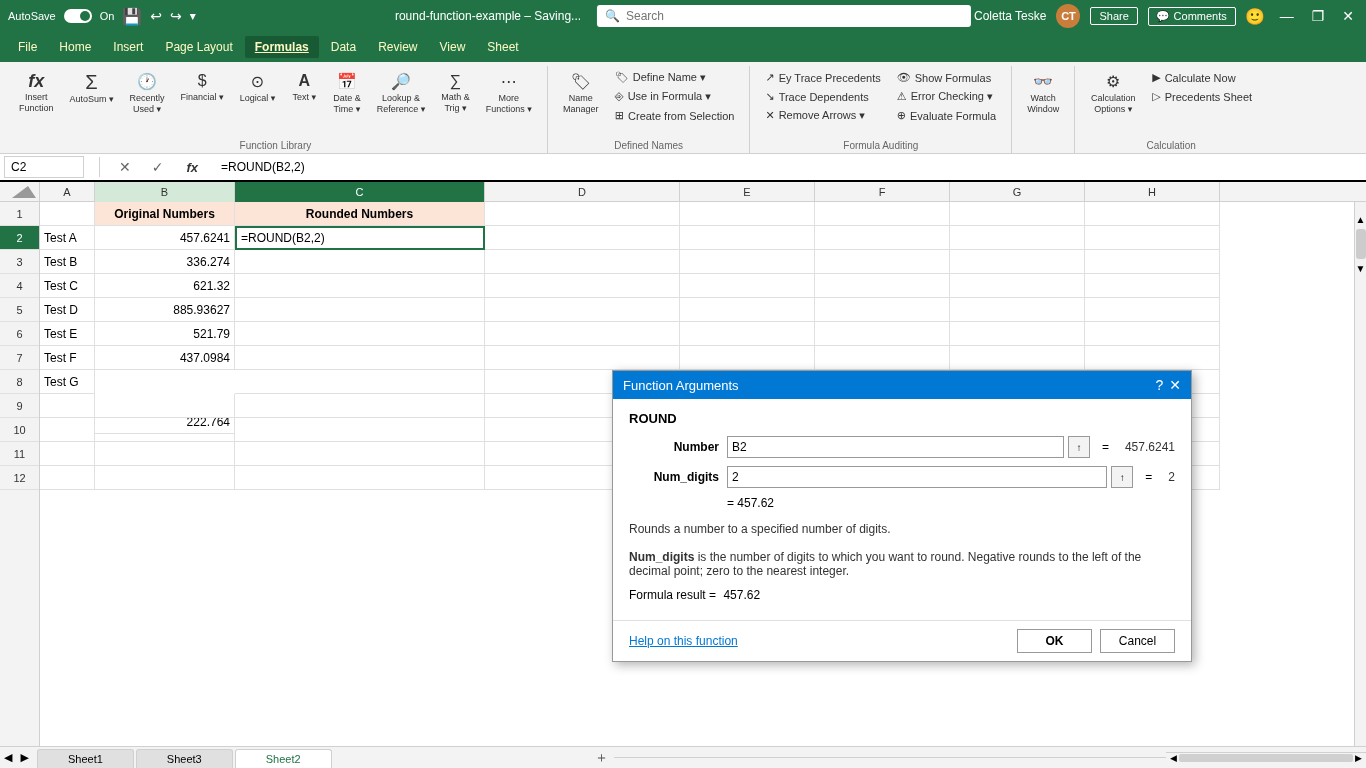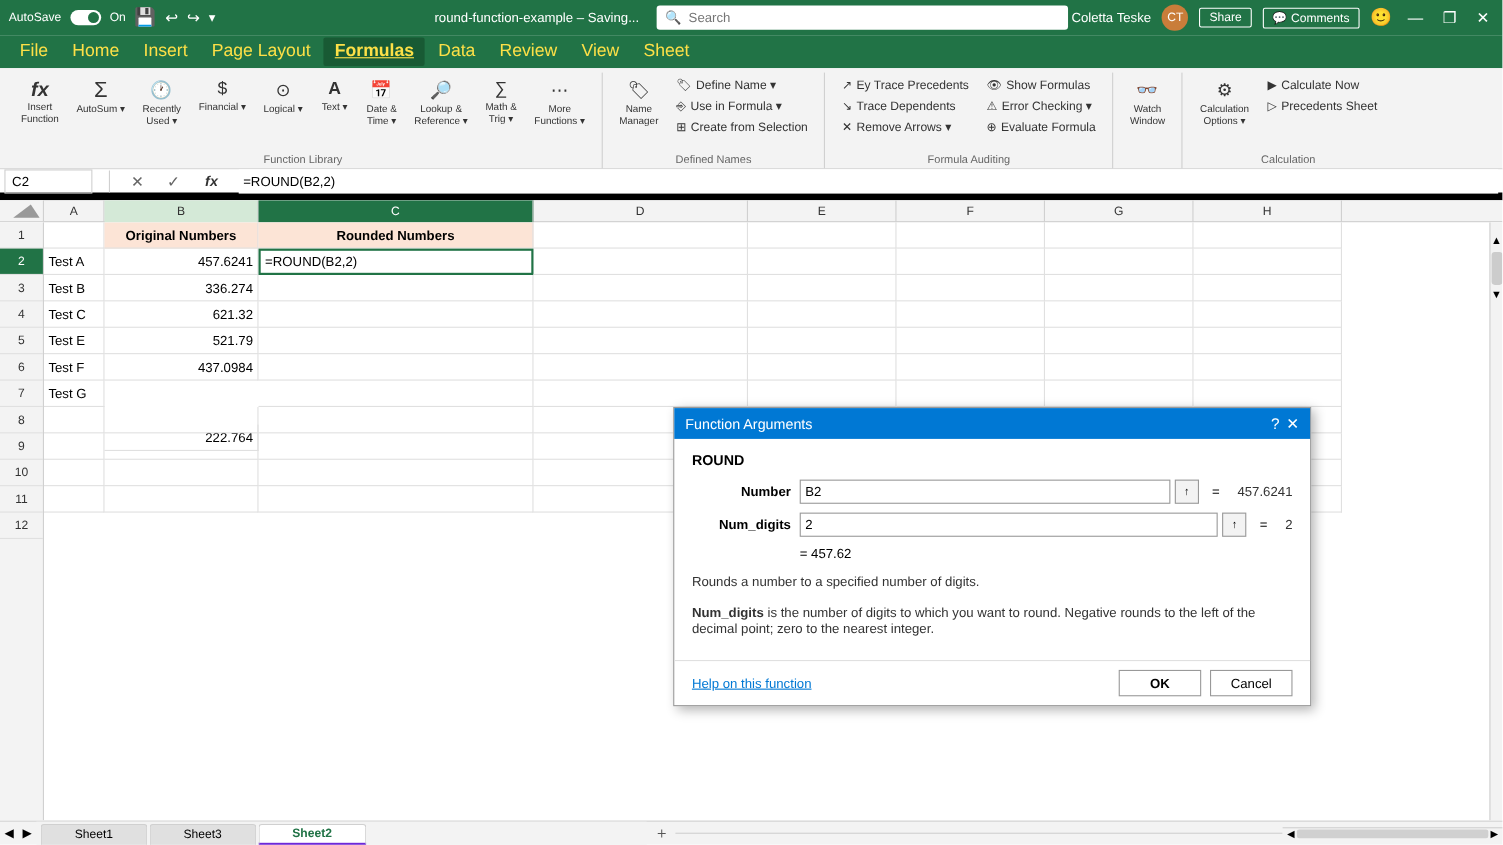--- a/index.html
+++ b/index.html
@@ -55,36 +55,36 @@
       border: none;
       outline: none;
       font-size: 12px;
       width: 100%;
       background: transparent;
     }
     .title-bar-right { display: flex; align-items: center; gap: 10px; color: #fff; font-size: 12px; }
     .user-avatar {
       width: 24px; height: 24px; background: #c97d3a;
       border-radius: 50%; display: flex; align-items: center; justify-content: center;
-      font-size: 11px; font-weight: normal; color: #fff;
+      font-size: 11px; font-weight: bold; color: #fff;
     }
     .win-btn { font-size: 14px; cursor: pointer; padding: 0 4px; }
 
     
     .menu-bar {
       height: 30px;
       background: #217346;
       display: flex;
       align-items: center;
       padding: 0 8px;
       gap: 2px;
     }
     .menu-item {
-      color: #fde047;
-      font-size: 16px;
+      color: #fef9c3;
+      font-size: 12px;
       padding: 4px 10px;
       cursor: pointer;
       border-radius: 2px;
     }
     .menu-item.active { background: #185a34; text-decoration: underline; font-weight: 600; }
 
     
     .ribbon {
       height: 92px;
       background: #f3f3f3;
@@ -146,21 +146,21 @@
       gap: 4px;
       border: 1px solid transparent;
       width: 100%;
     }
     .ribbon-col { display: flex; flex-direction: column; gap: 0; }
 
     
     .formula-bar {
       height: 28px;
       background: #fff;
-      border-bottom: 7px solid #000000;
+      border-bottom: 2px solid #000000;
       display: flex;
       align-items: center;
       gap: 13px;
       padding: 0 4px;
     }
     .cell-ref-box {
       width: 80px;
       height: 22px;
       border: 1px solid #d0d0d0;
       display: flex;
@@ -273,21 +273,21 @@
       border: 1px solid #d0d0d0;
       border-bottom: none;
       border-radius: 3px 3px 0 0;
       font-size: 11px;
       cursor: pointer;
       background: #e0e0e0;
       display: flex;
       align-items: center;
       margin-right: 2px;
     }
-    .sheet-tab.active { background: #fff; border-bottom: 3px solid #6d28d9; color: #217346; font-weight: bold; }
+    .sheet-tab.active { background: #fff; border-bottom: 1px solid #6d28d9; color: #217346; font-weight: normal; }
     .add-sheet-btn { font-size: 14px; cursor: pointer; padding: 0 6px; color: #555; }
 
     
     .dialog-overlay {
       position: fixed;
       top: 0; left: 0; right: 0; bottom: 0;
       z-index: 1000;
       pointer-events: none;
     }
     .dialog {
@@ -657,20 +657,30 @@
           <div class="cell" style="width: 55px; min-width: 55px;">Test C</div>
           <div class="cell right-align" style="width: 140px; min-width: 140px;">621.32</div>
           <div class="cell" style="width: 250px; min-width: 250px;"></div>
           <div class="cell" style="width: 195px; min-width: 195px;"></div>
           <div class="cell" style="width: 135px; min-width: 135px;"></div>
           <div class="cell" style="width: 135px; min-width: 135px;"></div>
           <div class="cell" style="width: 135px; min-width: 135px;"></div>
           <div class="cell" style="width: 135px; min-width: 135px;"></div>
         </div>
         <div class="grid-row">
+          <div class="cell" style="width: 55px; min-width: 55px;">Test D</div>
+          <div class="cell right-align" style="width: 140px; min-width: 140px;">885.93627</div>
+          <div class="cell" style="width: 250px; min-width: 250px;"></div>
+          <div class="cell" style="width: 195px; min-width: 195px;"></div>
+          <div class="cell" style="width: 135px; min-width: 135px;"></div>
+          <div class="cell" style="width: 135px; min-width: 135px;"></div>
+          <div class="cell" style="width: 135px; min-width: 135px;"></div>
+          <div class="cell" style="width: 135px; min-width: 135px;"></div>
+        </div>
+        <div class="grid-row">
           <div class="cell" style="width: 55px; min-width: 55px;">Test E</div>
           <div class="cell right-align" style="width: 140px; min-width: 140px;">521.79</div>
           <div class="cell" style="width: 250px; min-width: 250px;"></div>
           <div class="cell" style="width: 195px; min-width: 195px;"></div>
           <div class="cell" style="width: 135px; min-width: 135px;"></div>
           <div class="cell" style="width: 135px; min-width: 135px;"></div>
           <div class="cell" style="width: 135px; min-width: 135px;"></div>
           <div class="cell" style="width: 135px; min-width: 135px;"></div>
         </div>
         <div class="grid-row">
@@ -797,20 +807,24 @@
         <span>457.62</span>
       </div>
 
       <div class="dialog-desc">Rounds a number to a specified number of digits.</div>
 
       <div class="dialog-param-desc">
         <strong>Num_digits</strong>
         <span>is the number of digits to which you want to round. Negative rounds to the left of the decimal point; zero to the nearest integer.</span>
       </div>
 
+      <div class="dialog-formula-result">
+        <span>Formula result =</span>
+        <span style="margin-left:4px;">457.62</span>
+      </div>
     </div>
     <div class="dialog-footer">
       <span class="dialog-help-link">Help on this function</span>
       <div class="dialog-btn-group">
         <button class="dialog-ok-btn">OK</button>
         <button class="dialog-cancel-btn">Cancel</button>
       </div>
     </div>
   </div>
 </div>

